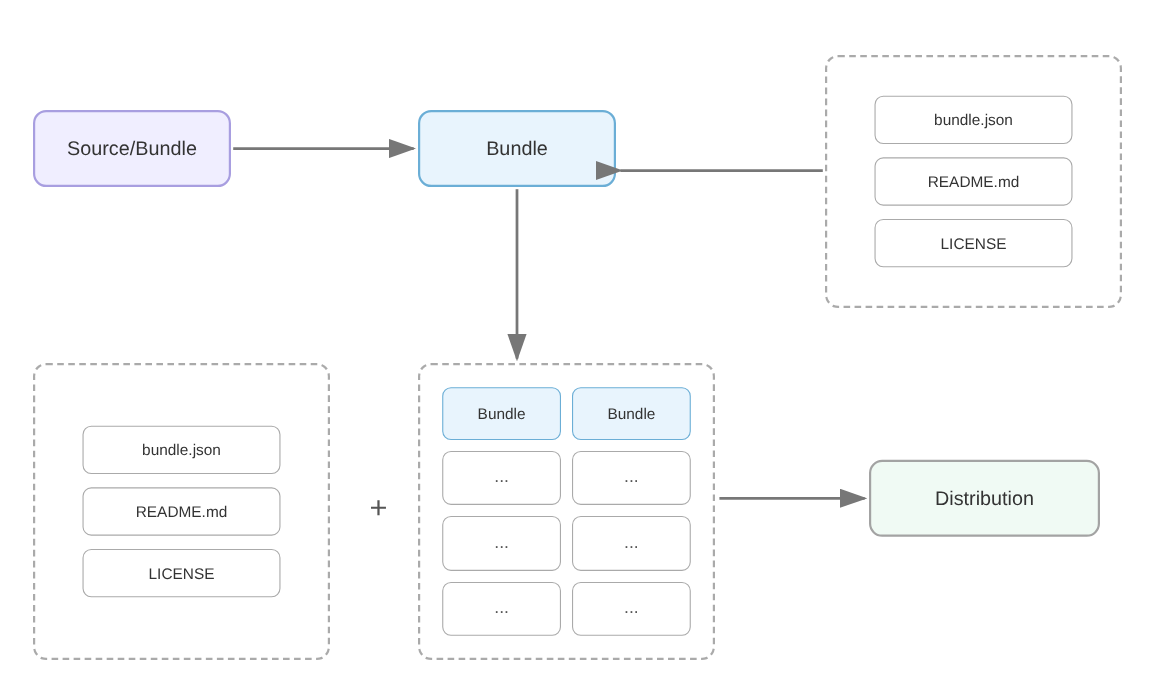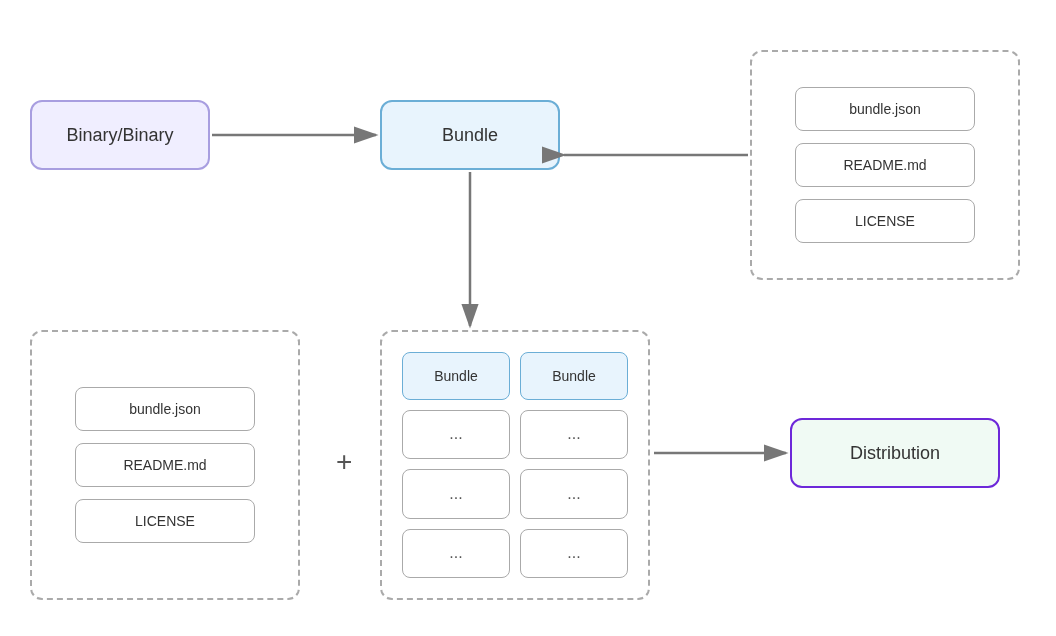--- a/index.html
+++ b/index.html
@@ -49,21 +49,21 @@
       border: 2px solid #6baed6;
       background: #e8f4fd;
       color: #333;
     }
 
     .box-distribution {
       left: 790px;
       top: 418px;
       width: 210px;
       height: 70px;
-      border: 2px solid #6d28d9;
+      border: 2px solid #a3a3a3;
       background: #f0faf4;
       color: #333;
       align-items: center;
     }
 
     
     .item-box {
       border: 1.5px solid #aaa;
       border-radius: 8px;
       background: #fff;
@@ -184,21 +184,21 @@
       <div class="item-box single-item">
         <span>README.md</span>
       </div>
       <div class="item-box single-item">
         <span>LICENSE</span>
       </div>
     </div>
   </div>
 
   <div class="box box-source">
-    <span>Binary/Binary</span>
+    <span>Source/Bundle</span>
   </div>
 
   <div class="box box-bundle-main">
     <span>Bundle</span>
   </div>
 
   <div class="box box-distribution">
     <span>Distribution</span>
   </div>
 

